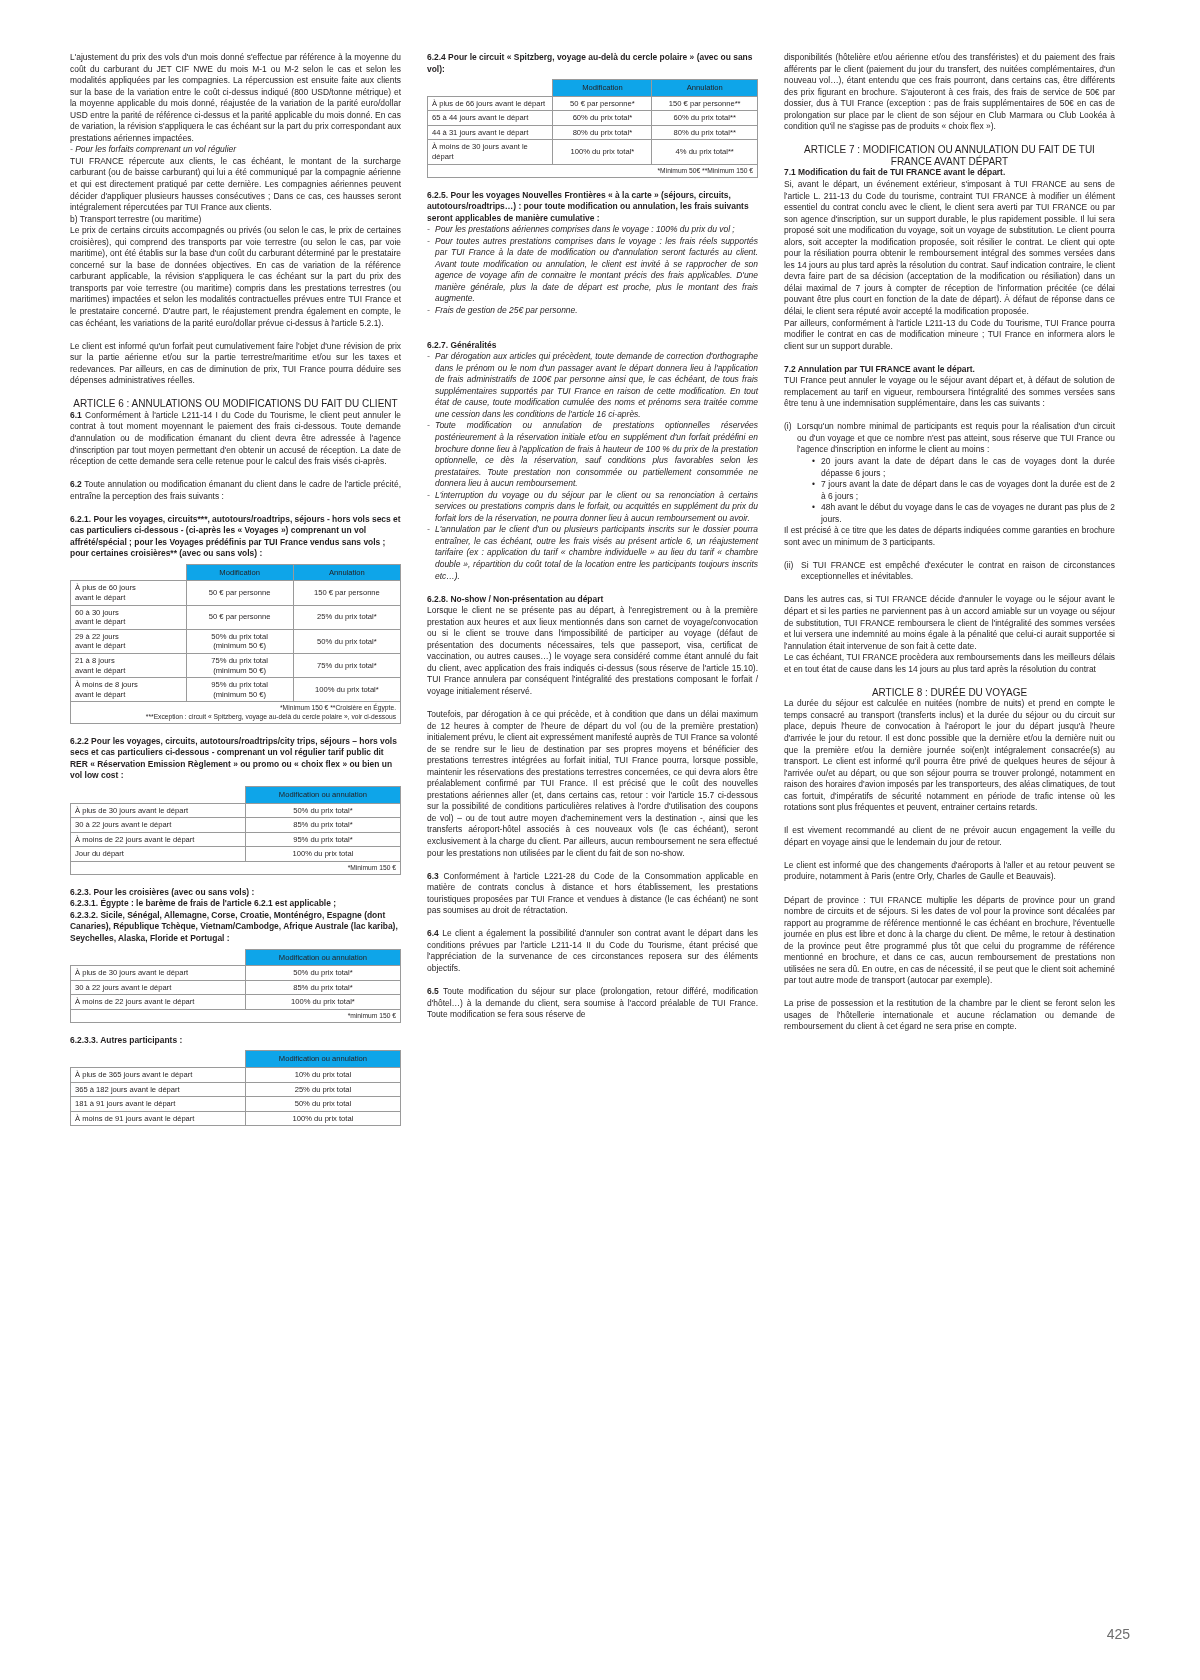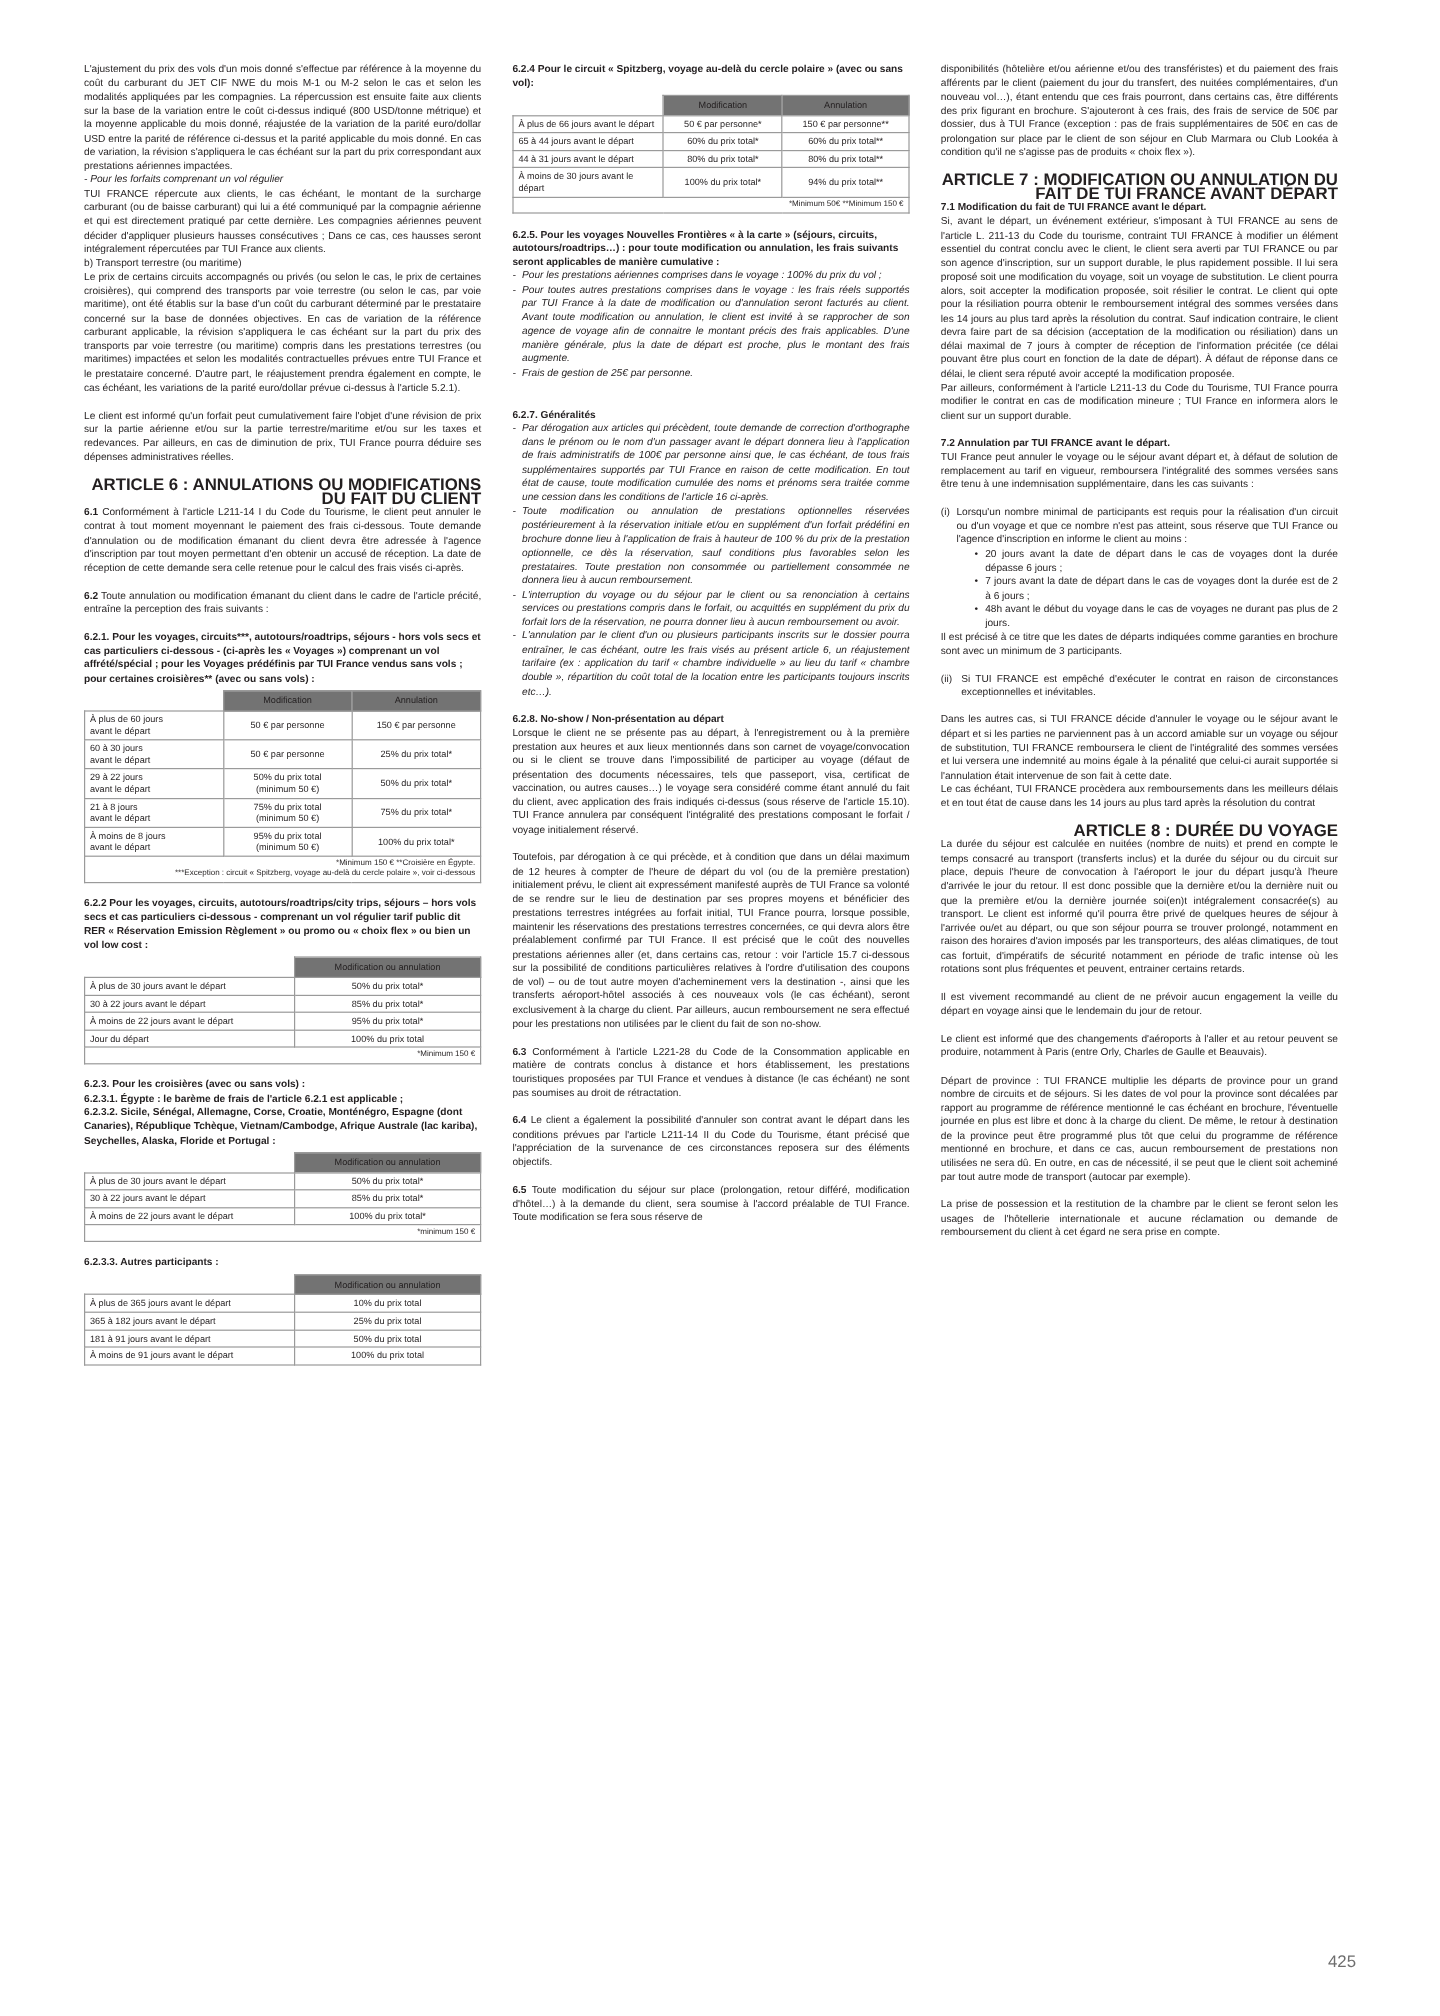--- a/index.html
+++ b/index.html
@@ -30,24 +30,24 @@
     text-align:justify;
     text-justify:inter-word;
     hyphens:none;
   }
   p { margin:0 0 0 0; }
   .p { margin-bottom:0px; }
   .gap { height:11.5px; }
   .b { font-weight:bold; }
   .i { font-style:italic; }
   .head {
-    font-weight:bold;
-    font-size:14px;
+    font-weight:normal;
+    font-size:10px;
     line-height:11.55px;
-    text-align:right;
+    text-align:center;
   }
   .subhead {
     font-weight:bold;
     font-size:8.45px;
     line-height:11.55px;
     text-align:left;
   }
   .nojust { text-align:left; }
 
   
@@ -91,21 +91,21 @@
     line-height:9.6px;
     margin:0;
   }
   table.t td, table.t th {
     border:1px solid #9a9a9a;
     padding:2px 4px;
     font-weight:normal;
     vertical-align:middle;
   }
   table.t thead th {
-    background:#737373;
+    background:#0ea5e9;
     text-align:center;
     padding:3px 4px;
   }
   table.t thead th.blank {
     background:transparent;
     border:none;
   }
   td.lab { text-align:left; white-space:pre-line; }
   td.val { text-align:center; white-space:pre-line; }
   td.note {
@@ -323,21 +323,21 @@
               <td class="val">60% du prix total**</td>
             </tr>
             <tr>
               <td class="lab">44 à 31 jours avant le départ</td>
               <td class="val">80% du prix total*</td>
               <td class="val">80% du prix total**</td>
             </tr>
             <tr>
               <td class="lab">À moins de 30 jours avant le départ</td>
               <td class="val">100% du prix total*</td>
-              <td class="val">94% du prix total**</td>
+              <td class="val">4% du prix total**</td>
             </tr>
             <tr>
               <td class="note" colspan="3">*Minimum 50€ **Minimum 150 €</td>
             </tr>
           </tbody>
         </table>
       </div>
 
       <div class="gap"></div>
       <p class="subhead">6.2.5. Pour les voyages Nouvelles Frontières « à la carte » (séjours, circuits, autotours/roadtrips…) : pour toute modification ou annulation, les frais suivants seront applicables de manière cumulative :</p>

